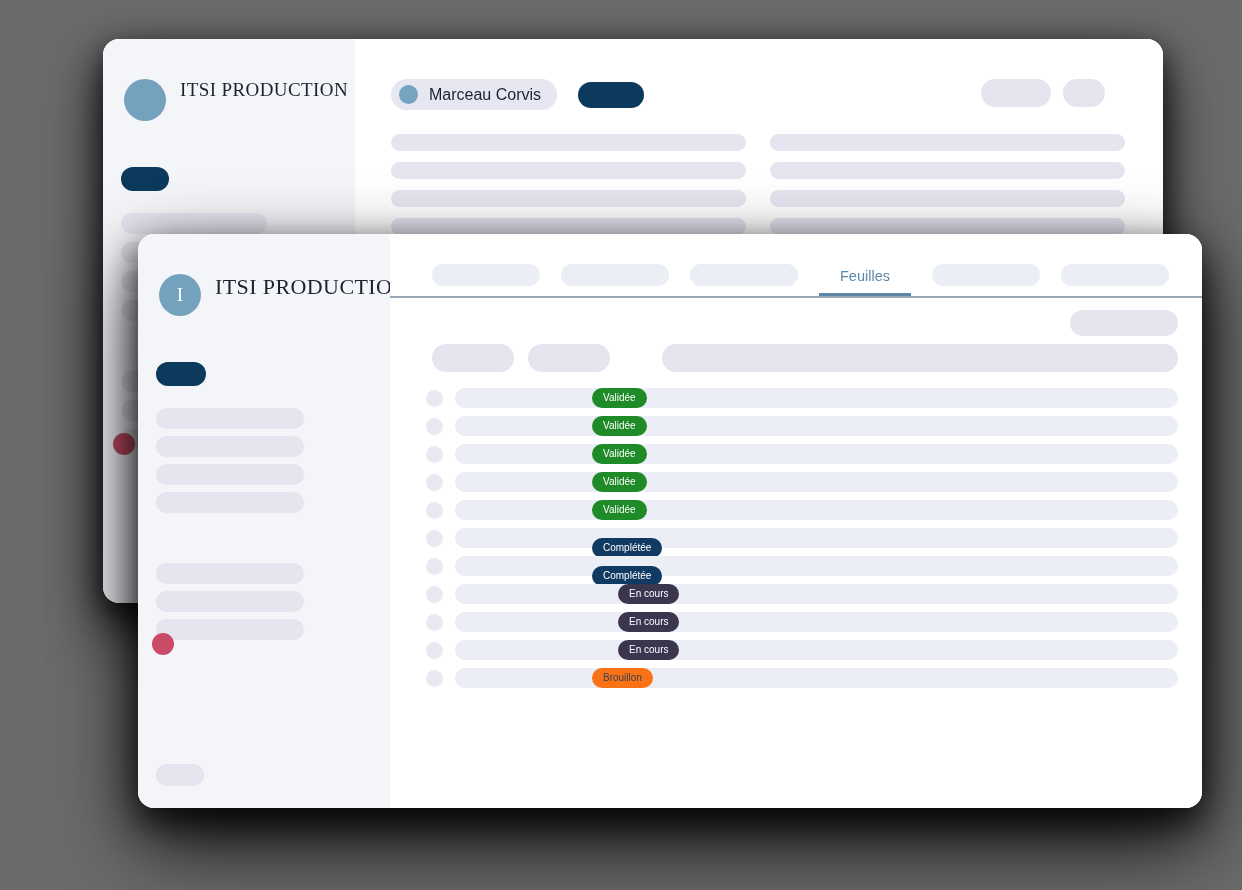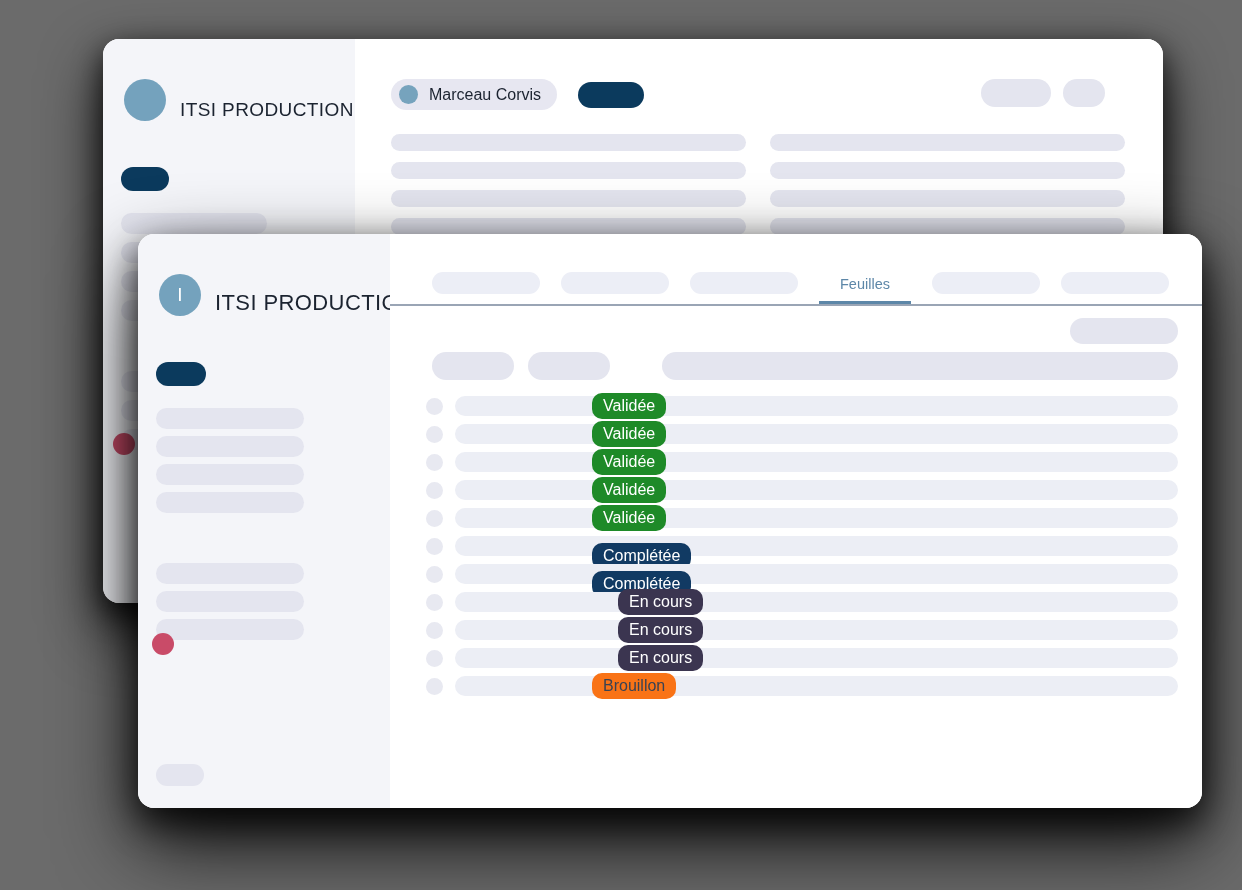--- a/index.html
+++ b/index.html
@@ -31,21 +31,21 @@
 
   
   .sidebar{
     background:#f4f5f9;
     flex:0 0 auto;
     position:relative;
   }
   .window-back .sidebar{width:252px;}
   .window-front .sidebar{width:252px;}
 
-  .brand{display:flex;align-items:flex-end;gap:14px;}
+  .brand{display:flex;align-items:flex-start;gap:14px;font-family:Liberation Serif, serif;}
   .window-back .brand{padding:40px 0 0 21px;}
   .window-front .brand{padding:40px 0 0 21px;}
 
   .brand-avatar{
     border-radius:50%;
     background:#74a2bd;
     display:flex;align-items:center;justify-content:center;
     color:#ffffff;
     flex:0 0 auto;
   }
@@ -108,21 +108,21 @@
   .topbar-right .skel-wide{width:70px;height:28px;border-radius:14px;background:#e4e5ef;}
   .topbar-right .skel-small{width:42px;height:28px;border-radius:14px;background:#e4e5ef;}
 
   .two-col{display:flex;gap:24px;padding:24px 38px 0 36px;}
   .col{flex:1 1 0;display:flex;flex-direction:column;gap:11px;}
   .col .skel{height:17px;border-radius:9px;width:100%;}
 
   
   .tabs{
     display:flex;align-items:flex-end;gap:21px;
-    padding:38px 24px 0 42px;
+    padding:30px 24px 0 42px;
     border-bottom:2px solid #9aa5b5;
   }
   .tab{
     height:22px;width:108px;border-radius:11px;background:#eceef6;
     margin-bottom:10px;
   }
   .tab.active{
     background:transparent;
     width:auto;
     min-width:92px;
@@ -144,21 +144,21 @@
   .filter-pill{width:82px;height:28px;border-radius:14px;background:#e4e5ef;}
   .search-bar{flex:1 1 auto;height:28px;border-radius:14px;background:#e4e5ef;margin-left:38px;}
 
   .rows{padding:16px 24px 0 36px;display:flex;flex-direction:column;gap:8px;}
   .row{display:flex;align-items:center;gap:12px;position:relative;}
   .row-check{width:17px;height:17px;border-radius:50%;background:#e8e9f1;flex:0 0 auto;}
   .row-bar{flex:1 1 auto;height:20px;border-radius:10px;background:#eceef5;}
   .badge{
     position:absolute;
     left:166px;
-    font-size:16px;
+    font-size:10px;
     line-height:1;
     padding:5px 11px;
     border-radius:10px;
     white-space:nowrap;
   }
   .badge-validee{background:#1e8a28;color:#ffffff;}
   .badge-completee{background:#113a63;color:#ffffff;margin-top:19px;}
   .badge-encours{background:#3b3550;color:#ffffff;margin-left:26px;}
   .badge-brouillon{background:#f97316;color:#3a4252;}
 </style>

